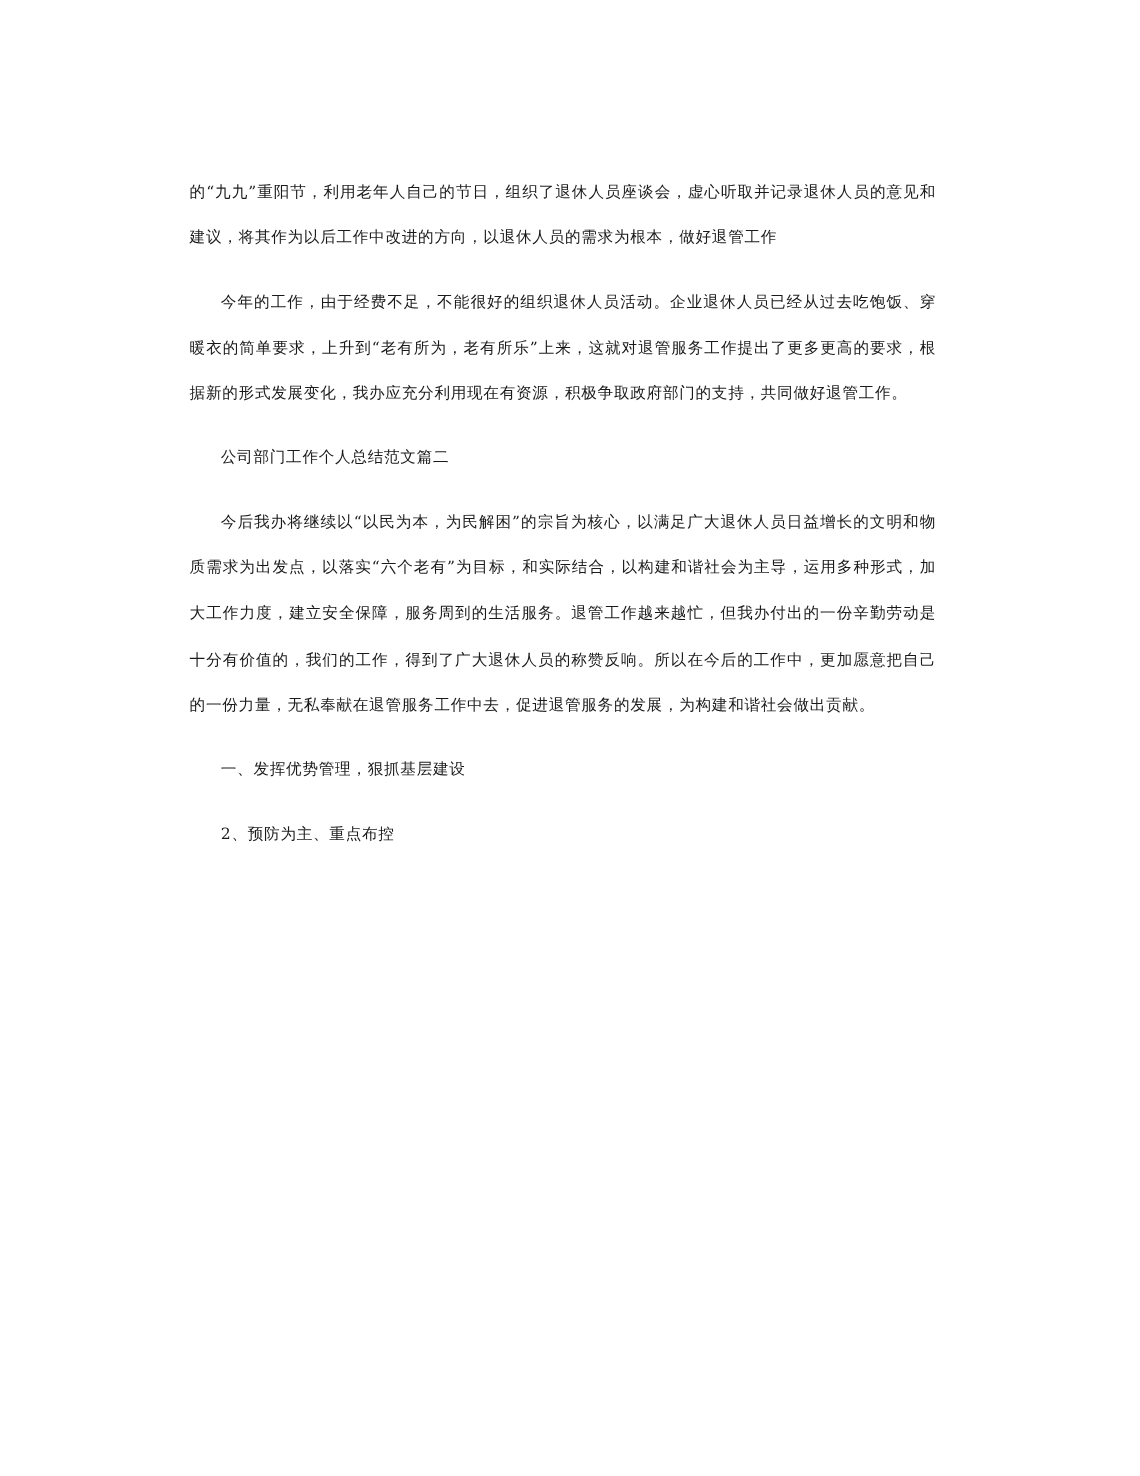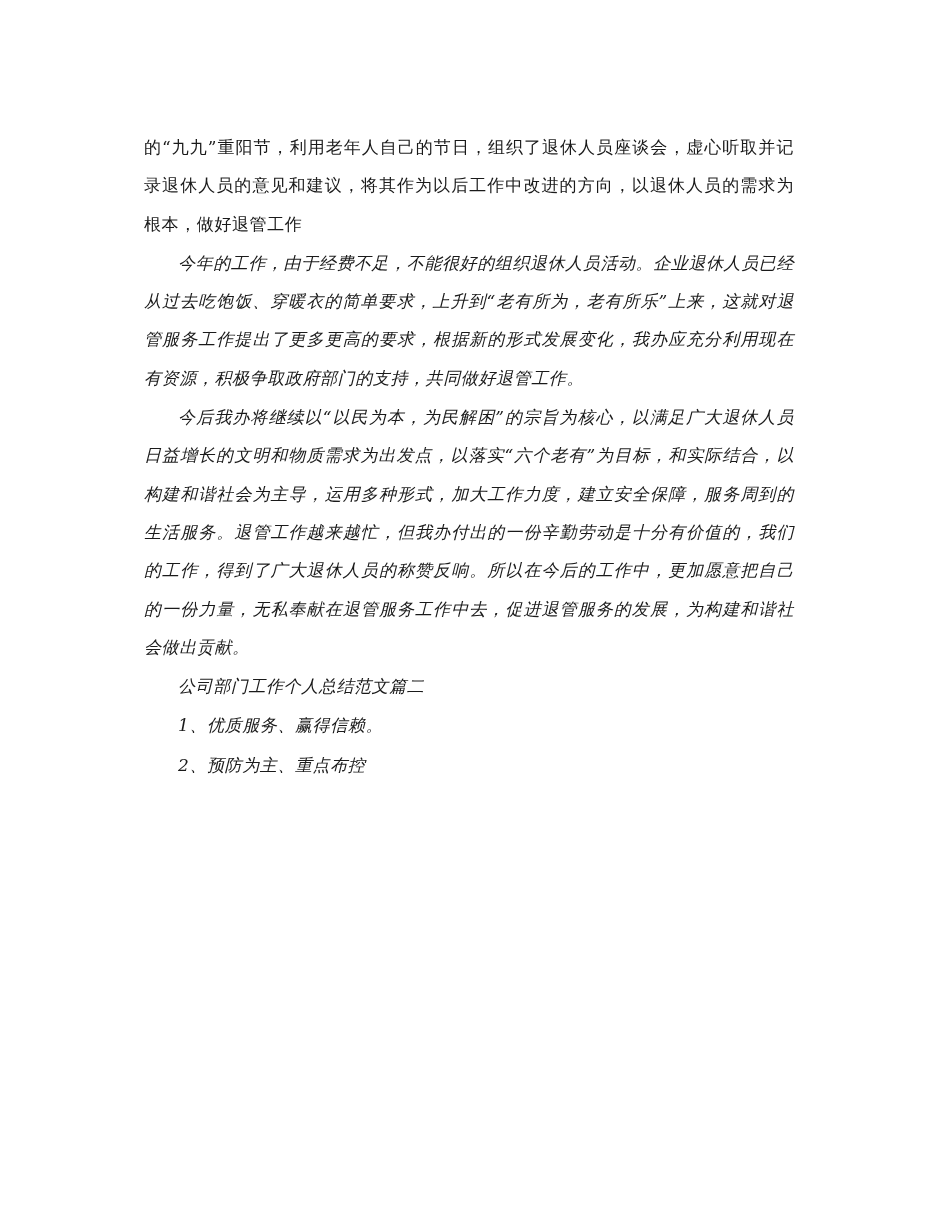--- a/index.html
+++ b/index.html
@@ -15,36 +15,35 @@
       font-family: "DejaVu Serif", "Liberation Serif", serif;
       color: #1a1a1a;
     }
     .page {
       position: absolute;
       left: 143px;
       top: 127px;
       width: 652px;
     }
     .para {
-      margin: 1px;
-      font-size: 17px;
+      margin: 15px;
+      font-size: 13px;
       line-height: 38.3px;
       text-align: justify;
       text-justify: inter-character;
       letter-spacing: 0.6px;
       word-break: break-all;
     }
     .indent {
       text-indent: 2em;
-      font-style: italic;
     }
   </style>
 </head>
 <body>
 
 <div class="page">
   <p class="para">的“九九”重阳节，利用老年人自己的节日，组织了退休人员座谈会，虚心听取并记录退休人员的意见和建议，将其作为以后工作中改进的方向，以退休人员的需求为根本，做好退管工作</p>
   <p class="para indent">今年的工作，由于经费不足，不能很好的组织退休人员活动。企业退休人员已经从过去吃饱饭、穿暖衣的简单要求，上升到“老有所为，老有所乐”上来，这就对退管服务工作提出了更多更高的要求，根据新的形式发展变化，我办应充分利用现在有资源，积极争取政府部门的支持，共同做好退管工作。</p>
+  <p class="para indent">公司部门工作个人总结范文篇二</p>
   <p class="para indent">今后我办将继续以“以民为本，为民解困”的宗旨为核心，以满足广大退休人员日益增长的文明和物质需求为出发点，以落实“六个老有”为目标，和实际结合，以构建和谐社会为主导，运用多种形式，加大工作力度，建立安全保障，服务周到的生活服务。退管工作越来越忙，但我办付出的一份辛勤劳动是十分有价值的，我们的工作，得到了广大退休人员的称赞反响。所以在今后的工作中，更加愿意把自己的一份力量，无私奉献在退管服务工作中去，促进退管服务的发展，为构建和谐社会做出贡献。</p>
-  <p class="para indent">公司部门工作个人总结范文篇二</p>
-  <p class="para indent">1、优质服务、赢得信赖。</p>
+  <p class="para indent">一、发挥优势管理，狠抓基层建设</p>
   <p class="para indent">2、预防为主、重点布控</p>
 </div>
 
 </body></html>

